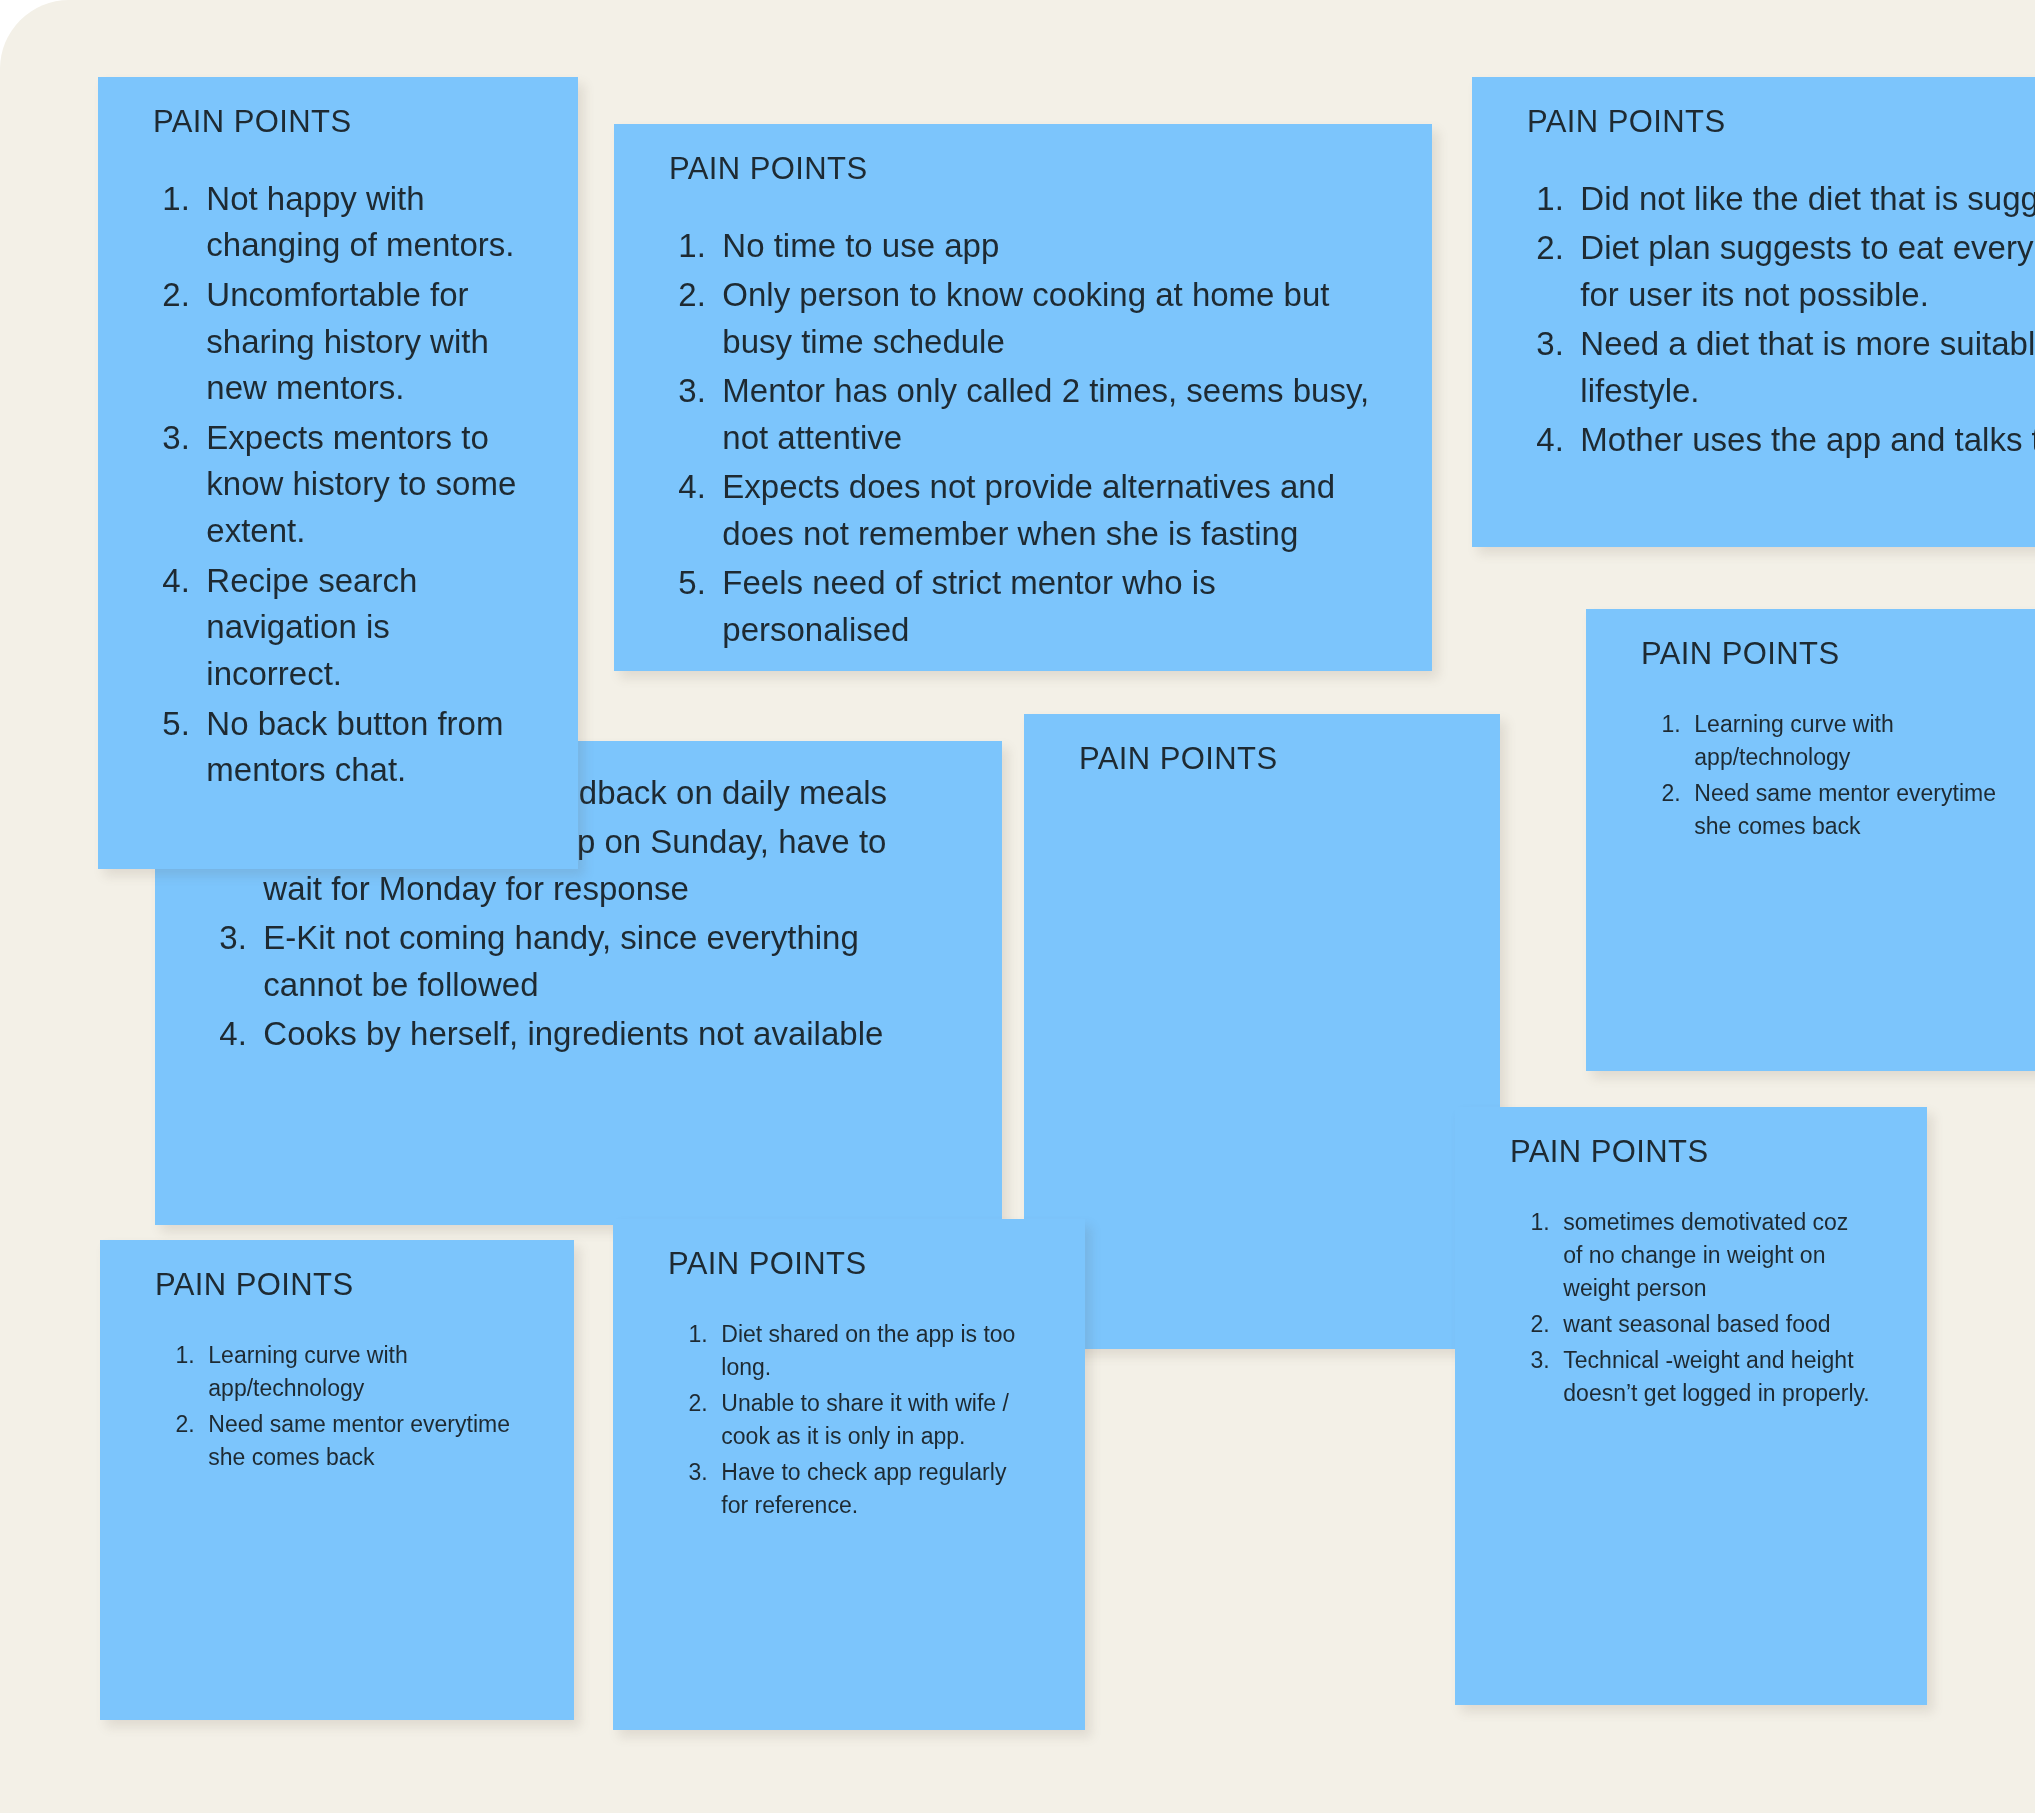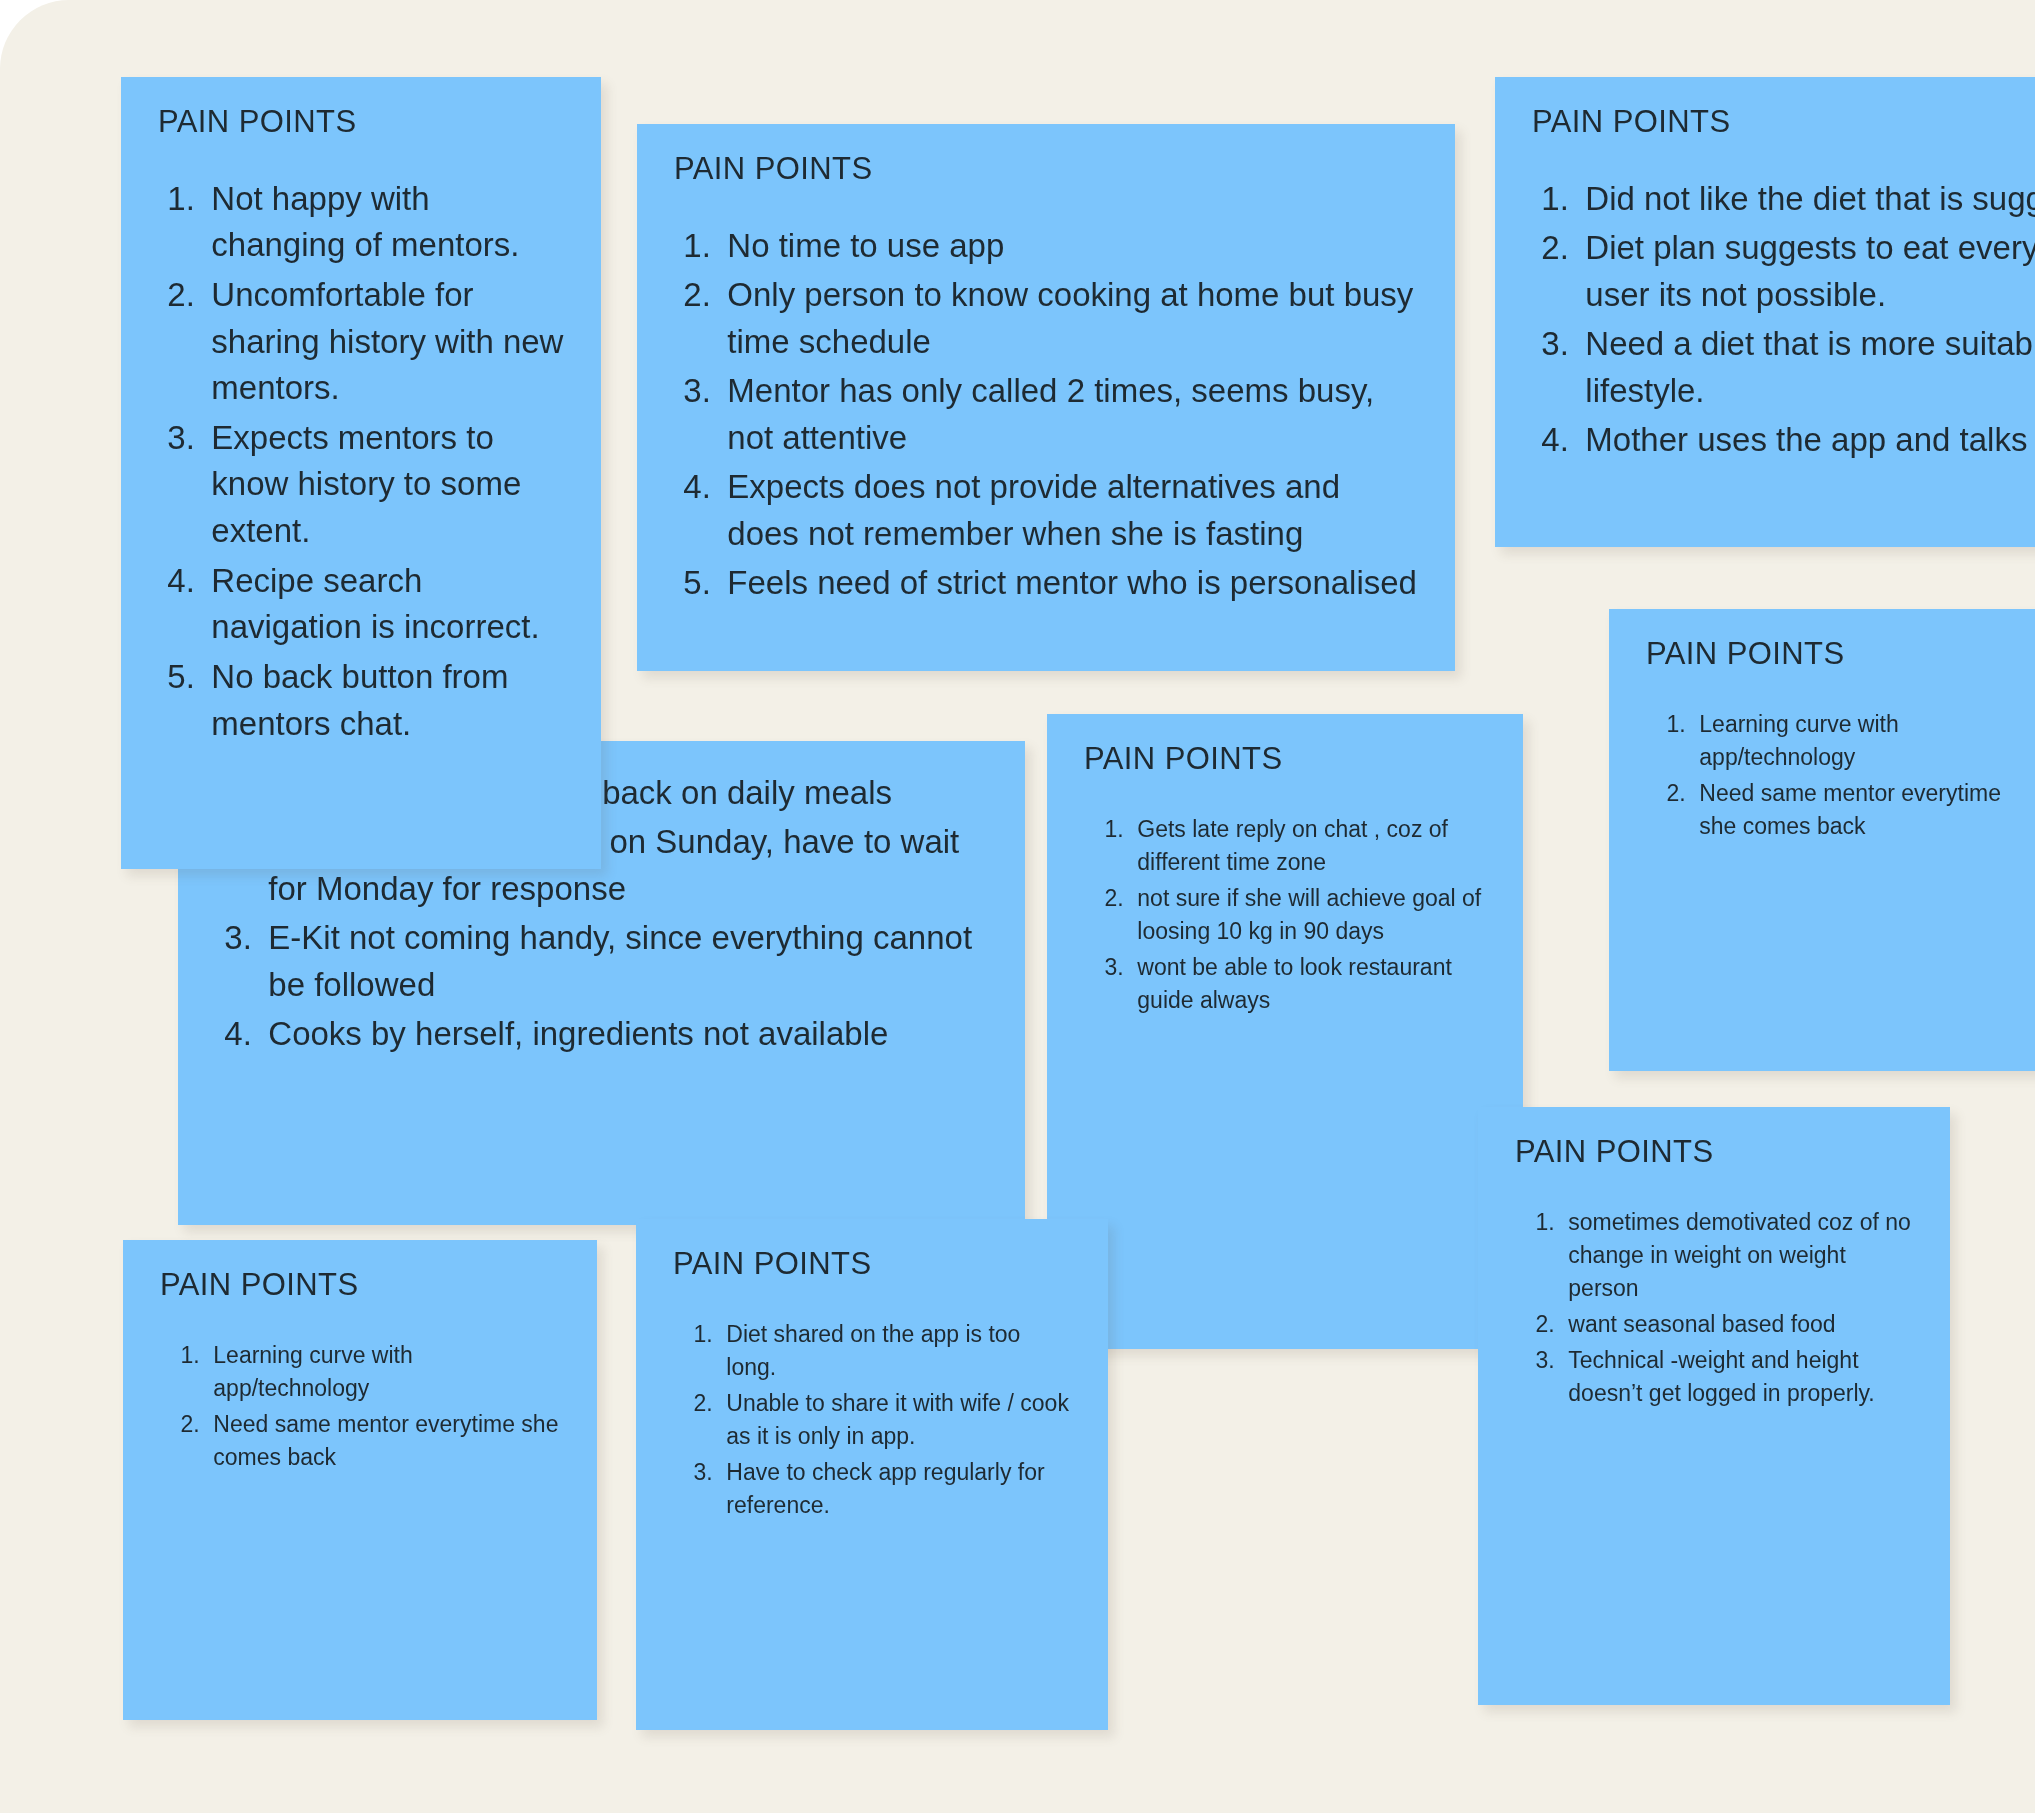--- a/index.html
+++ b/index.html
@@ -13,24 +13,23 @@
     height: 1814px;
     background: #F3F0E7;
     border-top-left-radius: 69px;
     overflow: hidden;
     font-family: "Liberation Sans", sans-serif;
   }
   .note {
     position: absolute;
     background: #7CC5FC;
     box-sizing: border-box;
-    padding: 29px 37px;
+    padding: 29px 55px;
     color: #1E2A32;
     box-shadow: 5.7px 7.3px 10.6px rgba(90,80,60,0.13);
-    margin-left: 23px;
   }
   .note-title {
     font-size: 31px;
     font-weight: 400;
     letter-spacing: 0.4px;
     margin: 0 0 37px 0;
     line-height: 1.05;
   }
   .note ol {
     margin: 0;
@@ -94,25 +93,20 @@
   <div class="note narrow" style="left:1586px; top:609px; width:472px; height:462px; z-index:3;">
     <div class="note-title">PAIN POINTS</div>
     <ol>
       <li>Learning curve with app/technology</li>
       <li>Need same mentor everytime she comes back</li>
     </ol>
   </div>
 
   <div class="note narrow" style="left:1024px; top:714px; width:476px; height:635px; z-index:7;">
     <div class="note-title">PAIN POINTS</div>
-    <ol>
-      <li>Gets late reply on chat , coz of different time zone</li>
-      <li>not sure if she will achieve goal of loosing 10 kg in 90 days</li>
-      <li>wont be able to look restaurant guide always</li>
-    </ol>
   </div>
 
   <div class="note narrow" style="left:1455px; top:1107px; width:472px; height:598px; z-index:8;">
     <div class="note-title">PAIN POINTS</div>
     <ol>
       <li>sometimes demotivated coz of no change in weight on weight person</li>
       <li>want seasonal based food</li>
       <li>Technical -weight and height doesn’t get logged in properly.</li>
     </ol>
   </div>

